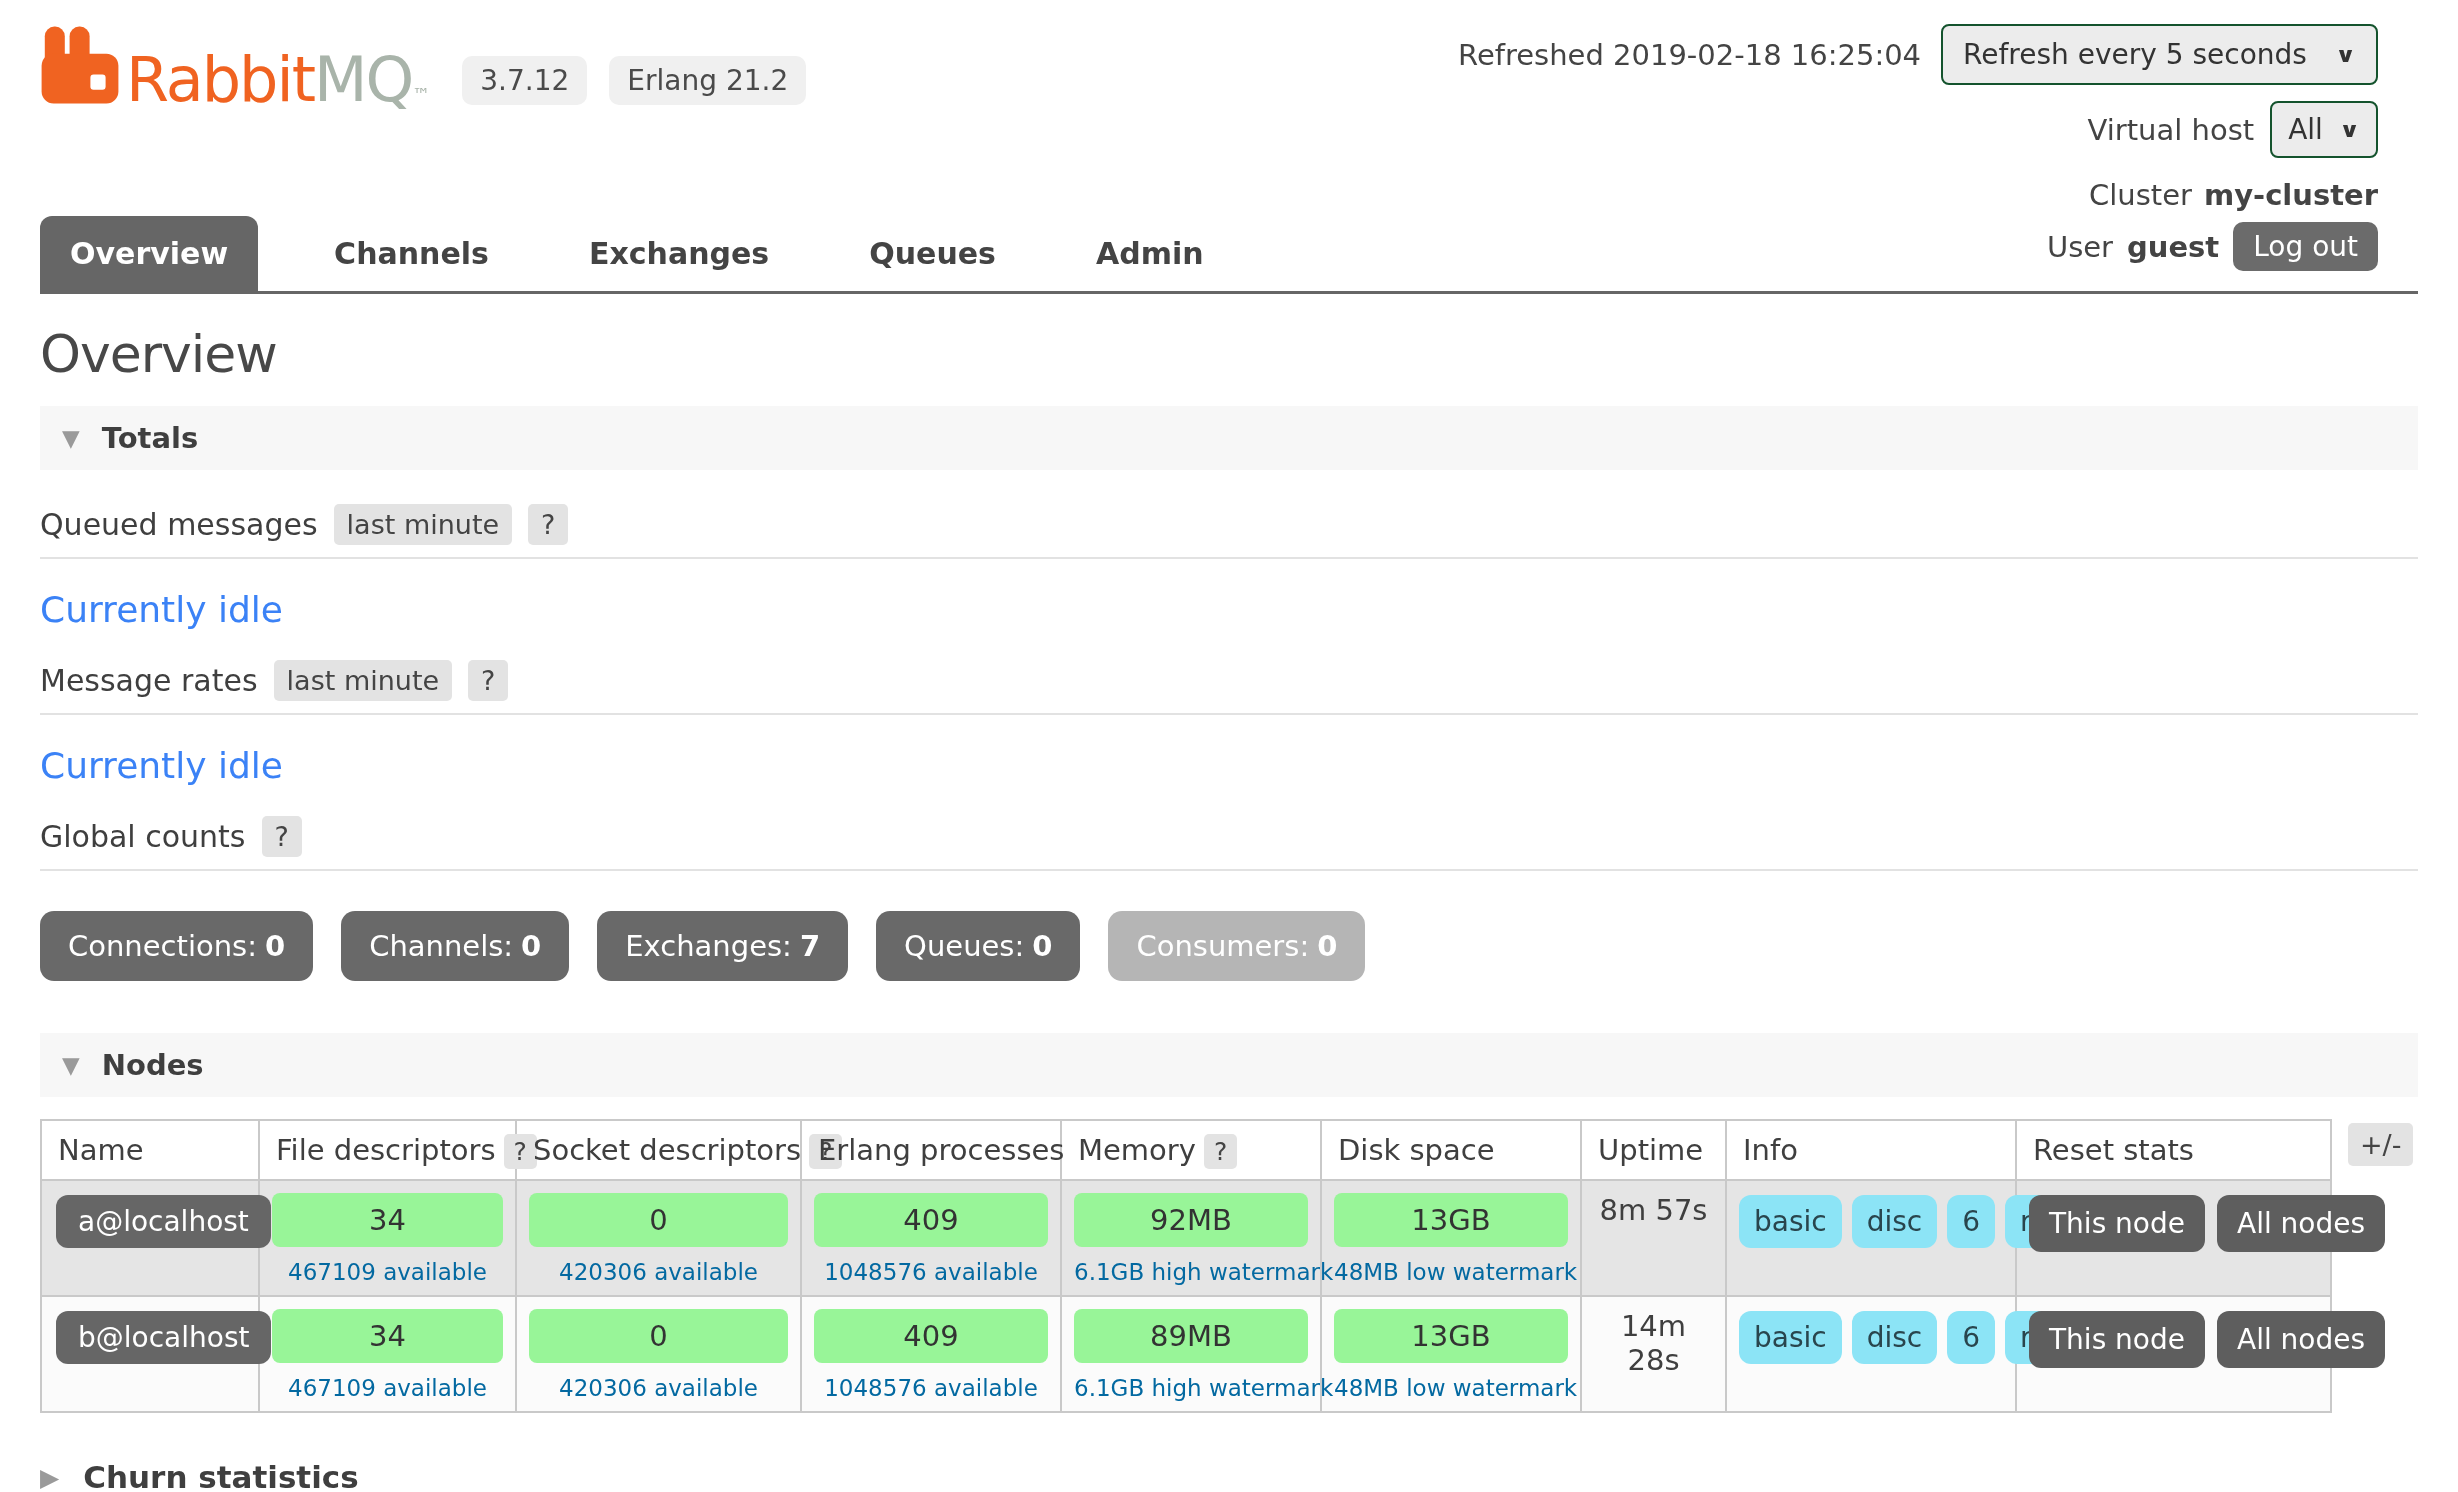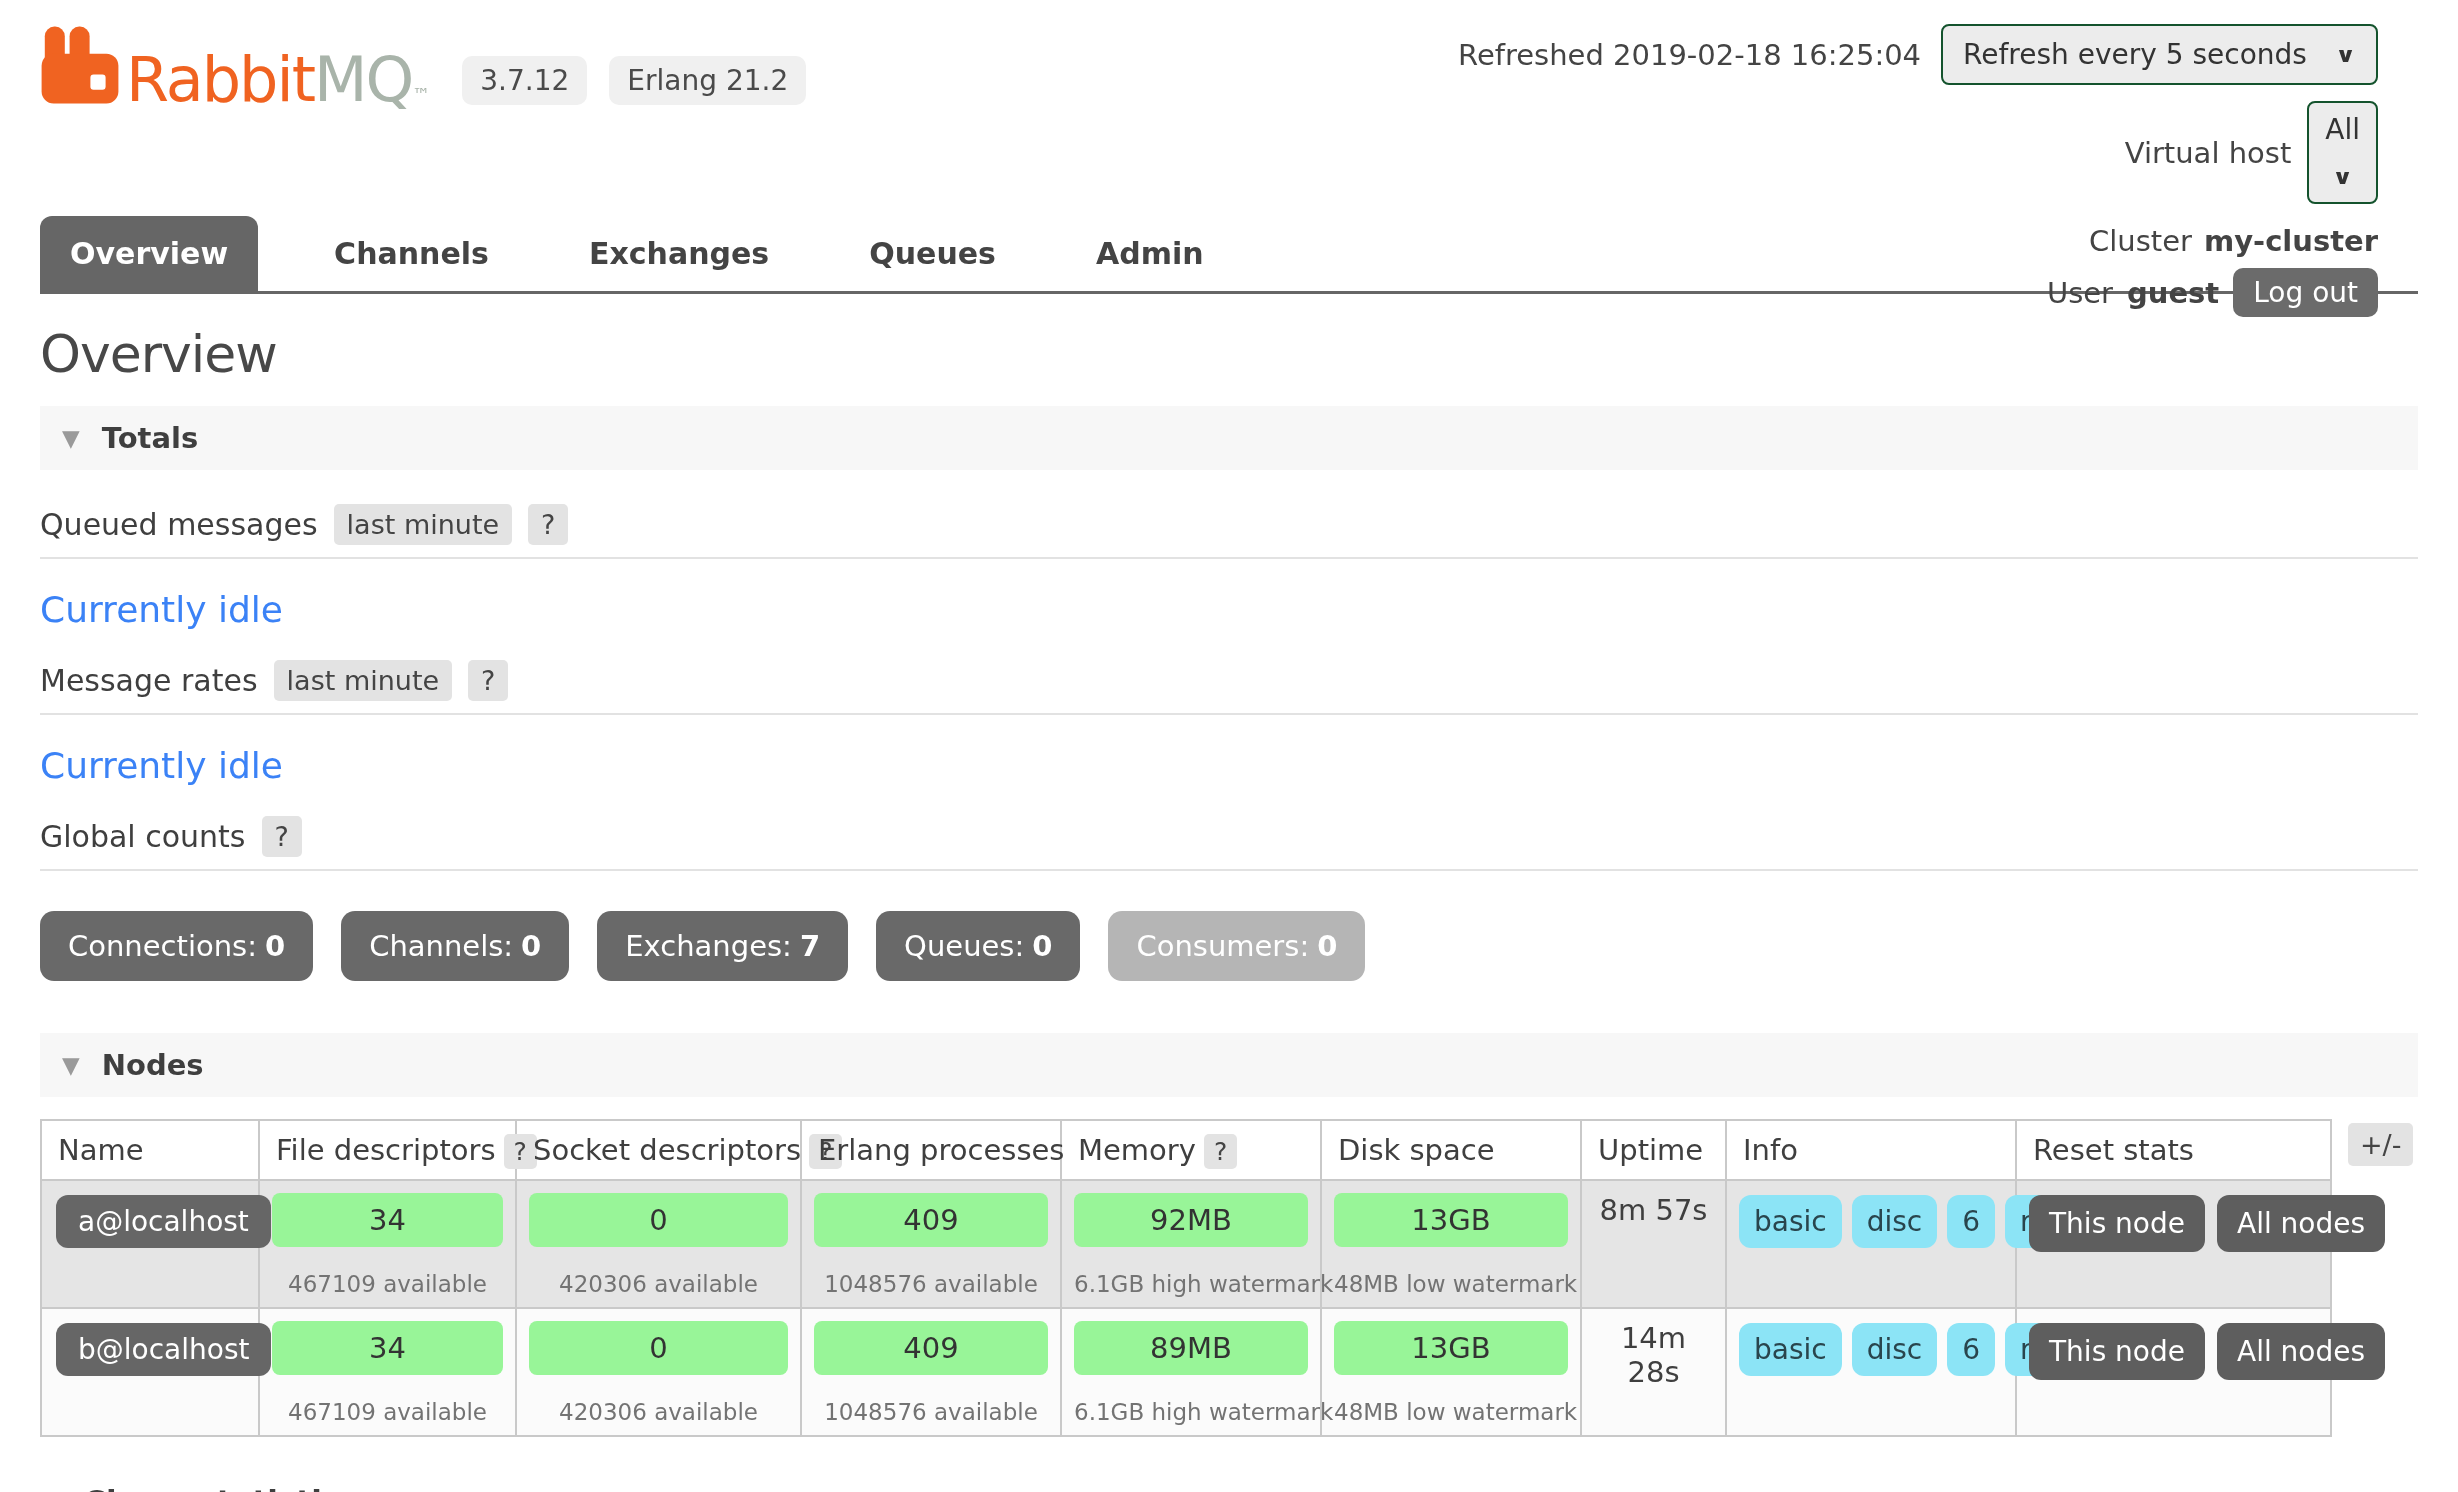--- a/index.html
+++ b/index.html
@@ -26,21 +26,21 @@
   .header-right { position:absolute; top:24px; right:40px; text-align:right; }
   .hrow { display:flex; justify-content:flex-end; align-items:center; gap:20px; }
   .refreshed-text { font-size:29px; color:#444; }
   .selectbox {
     background:#ececec; border:2px solid #14532d; border-radius:8px;
     padding:12px 20px; font-size:28px; color:#333;
     display:inline-flex; align-items:center; gap:28px; cursor:pointer; white-space:nowrap;
   }
   .selectbox .chev { font-weight:bold; font-size:26px; transform:scaleY(.8); }
   .hrow.vhost { margin-top:16px; gap:16px; }
-  .hrow.vhost .selectbox { padding:10px 16px; gap:16px;flex-direction:column; }
+  .hrow.vhost .selectbox { padding:10px 16px; gap:16px; }
   .hrow.cluster { margin-top:20px; font-size:29px; gap:0; }
   .hrow.cluster b { margin-left:12px; }
   .hrow.user { margin-top:10px; font-size:29px; align-items:center; gap:14px; }
   .logout-btn { background:#6b6b6b; color:#fff; border:none; border-radius:10px;
     padding:8px 20px; font-size:28px; cursor:pointer; font-family:inherit; }
 
   
   .nav { border-bottom:3px solid #666; display:flex; align-items:flex-end; gap:0; margin-top:4px; }
   .tab { font-weight:bold; font-size:30px; color:#444; padding:20px 30px; cursor:pointer; margin-right:40px; }
   .tab.active { background:#666; color:#fff; border-radius:12px 12px 0 0; margin-right:46px; }
@@ -70,21 +70,21 @@
   table.nodes th, table.nodes td { border:2px solid #c9c9c9; }
   table.nodes th { font-weight:normal; text-align:left; padding:12px 16px; font-size:29px; color:#3f3f3f; background:#fff; white-space:nowrap; }
   table.nodes th .pill { font-size:25px; padding:3px 10px; margin-left:8px; }
   table.nodes td { padding:12px 12px 10px 12px; vertical-align:top; }
   tr.node-row-a td { background:#e5e5e5; }
   tr.node-row-b td { background:#fbfbfb; }
   .node-name-badge { display:inline-block; background:#666; color:#fff; border-radius:12px;
     padding:10px 22px; font-size:28px; margin:2px 0 0 2px; white-space:nowrap; }
   .metric-box { background:#98f598; border-radius:8px; text-align:center;
     padding:10px 0; font-size:29px; color:#333; }
-  .metric-sub { text-align:center; color:#737373; font-size:23px; margin-top:24px; white-space:nowrap; }
+  .metric-sub { text-align:center; color:#0369a1; font-size:23px; margin-top:12px; white-space:nowrap; }
   td.uptime-cell { text-align:center; font-size:29px; color:#3f3f3f; padding-top:22px; }
   .info-badges { display:flex; gap:10px; padding-top:2px; }
   .info-badge { background:#8ce4f6; color:#29454d; border-radius:12px; padding:10px 15px; font-size:28px; cursor:pointer; }
   .reset-buttons { display:flex; gap:12px; padding-top:2px; }
   .reset-btn { background:#5e5e5e; color:#fff; border:none; border-radius:12px;
     padding:12px 20px; font-size:28px; cursor:pointer; font-family:inherit; white-space:nowrap; }
   .plusminus { background:#e3e3e3; border-radius:5px; padding:6px 12px; font-size:27px;
     color:#444; cursor:pointer; margin-top:4px; }
 
   

